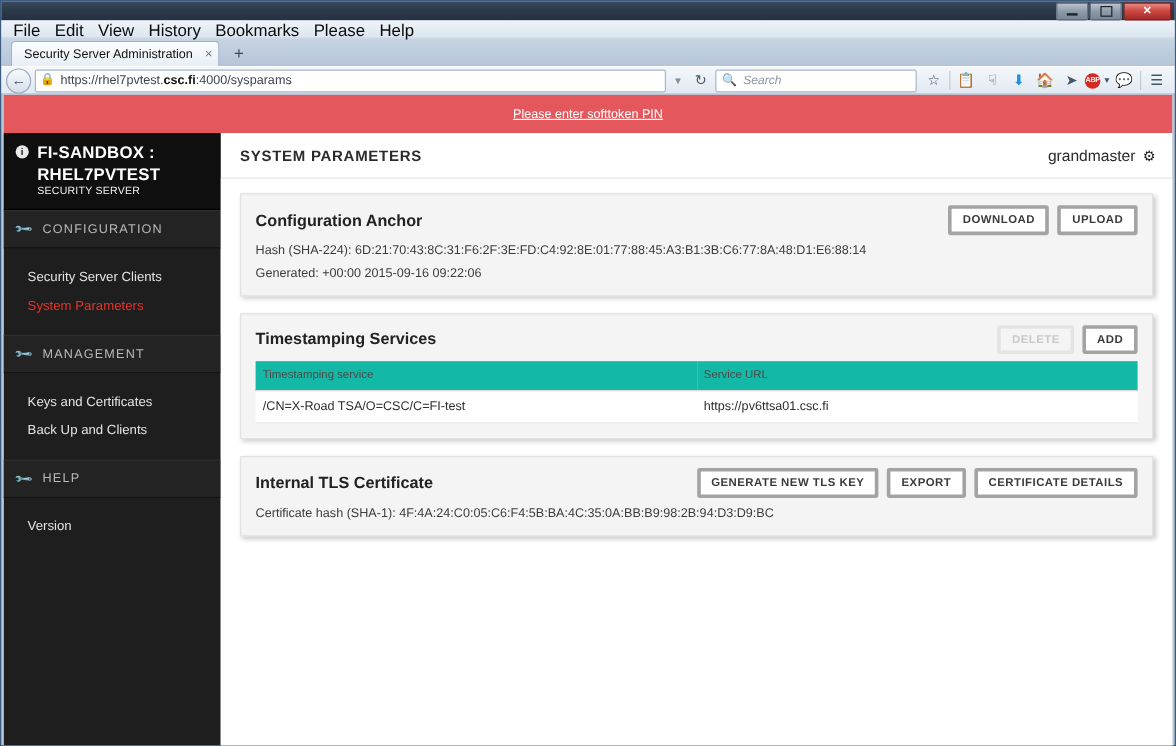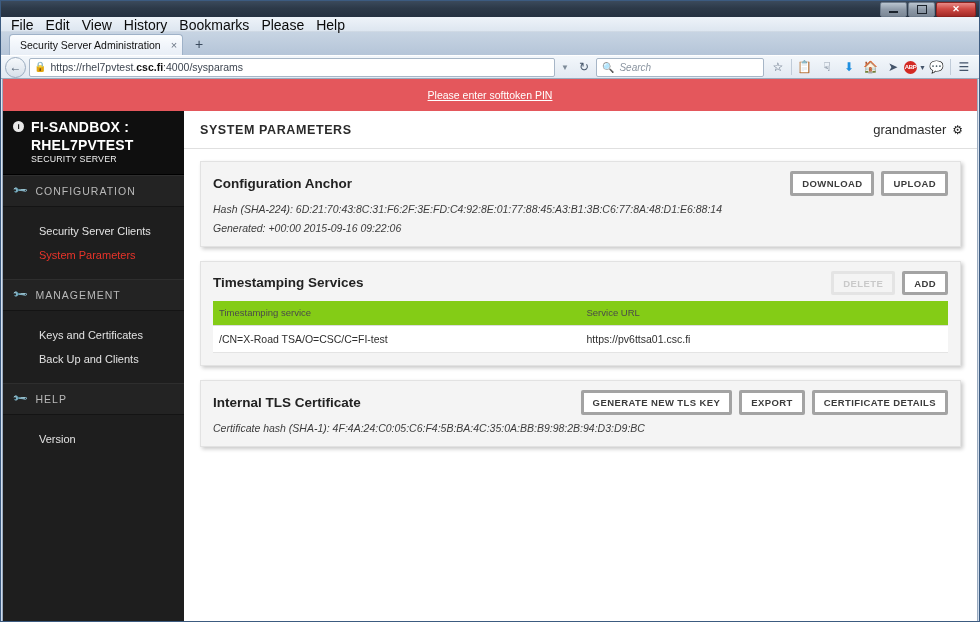--- a/index.html
+++ b/index.html
@@ -207,21 +207,20 @@
     color: #b9b9b9;
     background: #232323;
     border-top: 1px solid #2e2e2e;
     border-bottom: 1px solid #141414;
   }
   .wrench { color: #9a9a9a; font-size: 10px; transform: rotate(-45deg); display:inline-block; }
   .sb-item {
     padding: 6px 10px 6px 20px;
     font-size: 11px;
     color: #e2e2e2;
-    margin-left: 16px;
   }
   .sb-item.active { color: #e8342a; }
   .sb-gap { height: 12px; }
   
   .content {
     flex: 1;
     background: #ffffff;
     min-width: 0;
     display: flex;
     flex-direction: column;
@@ -281,31 +280,30 @@
   .btn.disabled {
     color: #c9c9c9;
     border-color: #e4e4e4;
     background: #f4f4f4;
   }
   .meta {
     font-size: 10.5px;
     color: #3c3c3c;
     margin: 7px 0 0 0;
     word-break: break-all;
-    font-style: italic;
   }
   .tbl { width: 100%; border-collapse: collapse; margin-top: 2px; }
   .tbl th {
     text-align: left;
     font-size: 9.5px;
     font-weight: normal;
     color: #4a4a4a;
     padding: 6px 6px 7px 6px;
     border-bottom: 1px solid #dcdcdc;
-    background: #84cc16;
+    background: #14b8a6;
   }
   .tbl td {
     font-size: 10.5px;
     color: #2e2e2e;
     padding: 7px 6px 7px 6px;
     background: #ffffff;
     border-bottom: 1px solid #e4e4e4;
   }
   .tbl .c1 { width: 50%; }
 </style>

